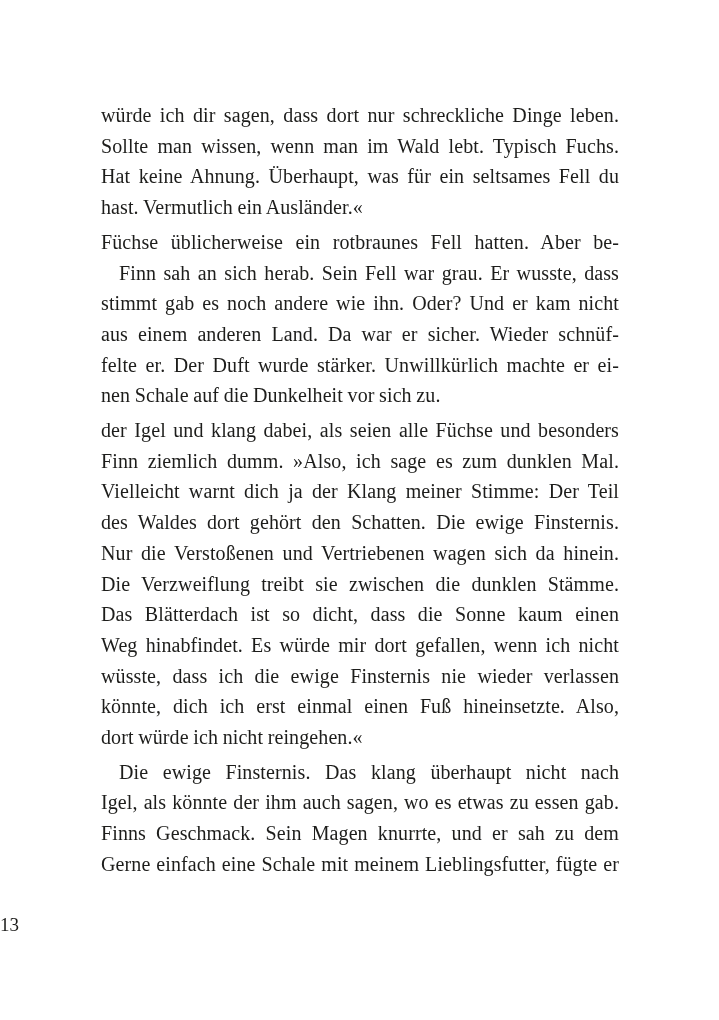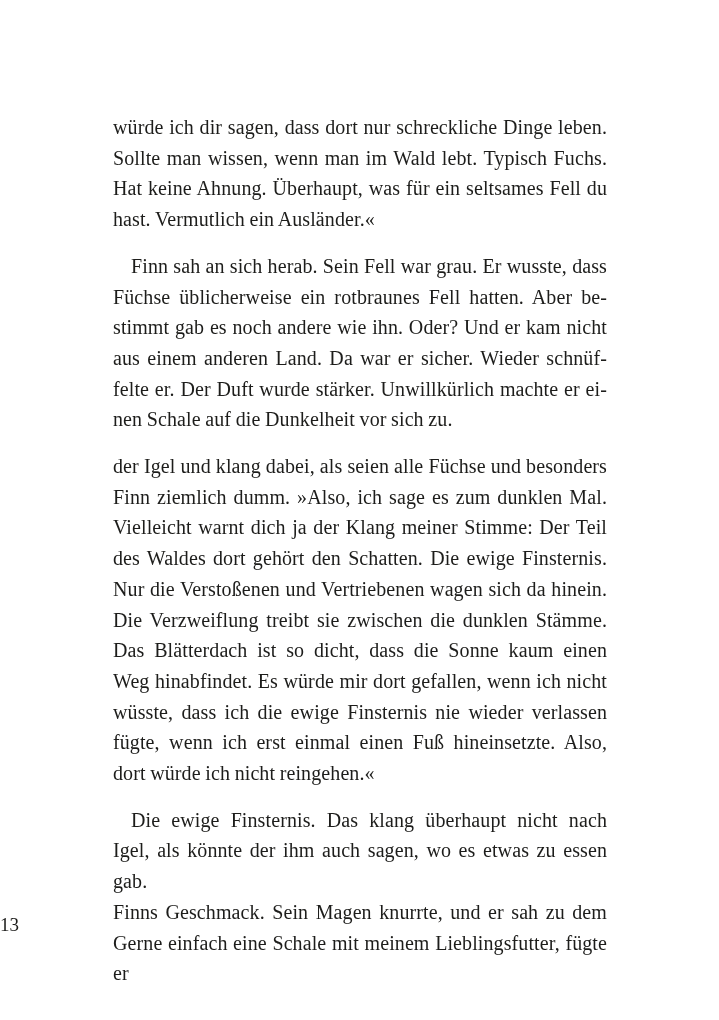--- a/index.html
+++ b/index.html
@@ -16,21 +16,21 @@
     color: #1d1d1b;
     overflow: hidden;
   }
   .text-block {
     position: absolute;
     left: 97px;
     top: 96px;
     width: 526px;
   }
   .para {
-    margin: 16px;
+    margin: 4px;
     padding: 0;
   }
   .line {
     font-size: 20px;
     line-height: 30.7px;
     word-spacing: -0.5px;
     letter-spacing: 0.1px;
   }
   .line.justify {
     text-align: justify;
@@ -57,38 +57,38 @@
 
 <div class="book-page">
   <div class="text-block">
       <div class="para">
         <div class="line justify"><span>würde ich dir sagen, dass dort nur schreckliche Dinge leben.</span></div>
         <div class="line justify"><span>Sollte man wissen, wenn man im Wald lebt. Typisch Fuchs.</span></div>
         <div class="line justify"><span>Hat keine Ahnung. Überhaupt, was für ein seltsames Fell du</span></div>
         <div class="line"><span>hast. Vermutlich ein Ausländer.«</span></div>
       </div>
       <div class="para">
+        <div class="line justify"><span>Füchse üblicherweise ein rotbraunes Fell hatten. Aber be-</span></div>
         <div class="line justify indent"><span>Finn sah an sich herab. Sein Fell war grau. Er wusste, dass</span></div>
-        <div class="line justify"><span>Füchse üblicherweise ein rotbraunes Fell hatten. Aber be-</span></div>
         <div class="line justify"><span>stimmt gab es noch andere wie ihn. Oder? Und er kam nicht</span></div>
         <div class="line justify"><span>aus einem anderen Land. Da war er sicher. Wieder schnüf-</span></div>
         <div class="line justify"><span>felte er. Der Duft wurde stärker. Unwillkürlich machte er ei-</span></div>
         <div class="line"><span>nen Schale auf die Dunkelheit vor sich zu.</span></div>
       </div>
       <div class="para">
         <div class="line justify"><span>der Igel und klang dabei, als seien alle Füchse und besonders</span></div>
         <div class="line justify"><span>Finn ziemlich dumm. »Also, ich sage es zum dunklen Mal.</span></div>
         <div class="line justify"><span>Vielleicht warnt dich ja der Klang meiner Stimme: Der Teil</span></div>
         <div class="line justify"><span>des Waldes dort gehört den Schatten. Die ewige Finsternis.</span></div>
         <div class="line justify"><span>Nur die Verstoßenen und Vertriebenen wagen sich da hinein.</span></div>
         <div class="line justify"><span>Die Verzweiflung treibt sie zwischen die dunklen Stämme.</span></div>
         <div class="line justify"><span>Das Blätterdach ist so dicht, dass die Sonne kaum einen</span></div>
         <div class="line justify"><span>Weg hinabfindet. Es würde mir dort gefallen, wenn ich nicht</span></div>
         <div class="line justify"><span>wüsste, dass ich die ewige Finsternis nie wieder verlassen</span></div>
-        <div class="line justify"><span>fügte, wenn ich erst einmal einen Fuß hineinsetzte. Also,</span></div>
+        <div class="line justify"><span>könnte, dich ich erst einmal einen Fuß hineinsetzte. Also,</span></div>
         <div class="line"><span>dort würde ich nicht reingehen.«</span></div>
       </div>
       <div class="para">
         <div class="line justify indent"><span>Die ewige Finsternis. Das klang überhaupt nicht nach</span></div>
         <div class="line justify"><span>Igel, als könnte der ihm auch sagen, wo es etwas zu essen gab.</span></div>
         <div class="line justify"><span>Finns Geschmack. Sein Magen knurrte, und er sah zu dem</span></div>
         <div class="line justify"><span class="em">Gerne einfach eine Schale mit meinem Lieblingsfutter</span><span>, fügte er</span></div>
       </div>
     </div>
   <div class="page-number">13</div>

